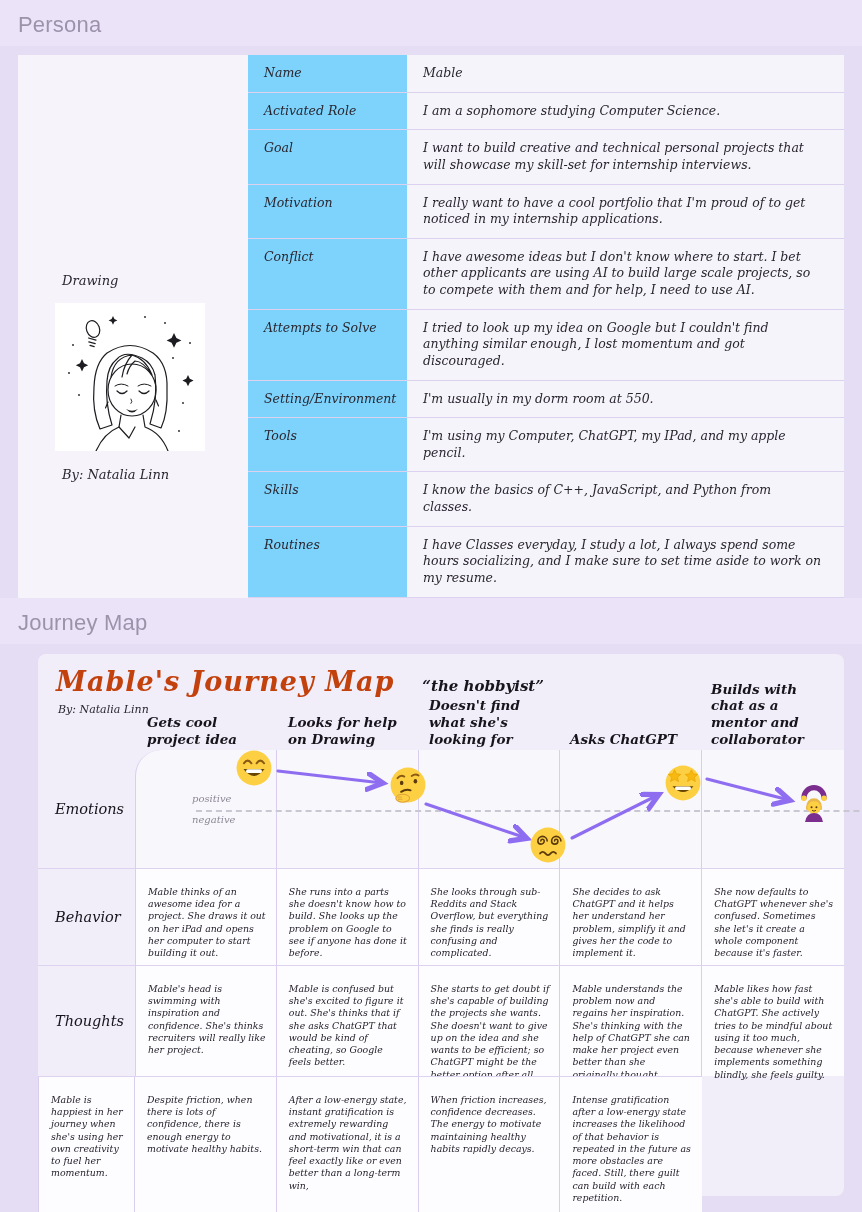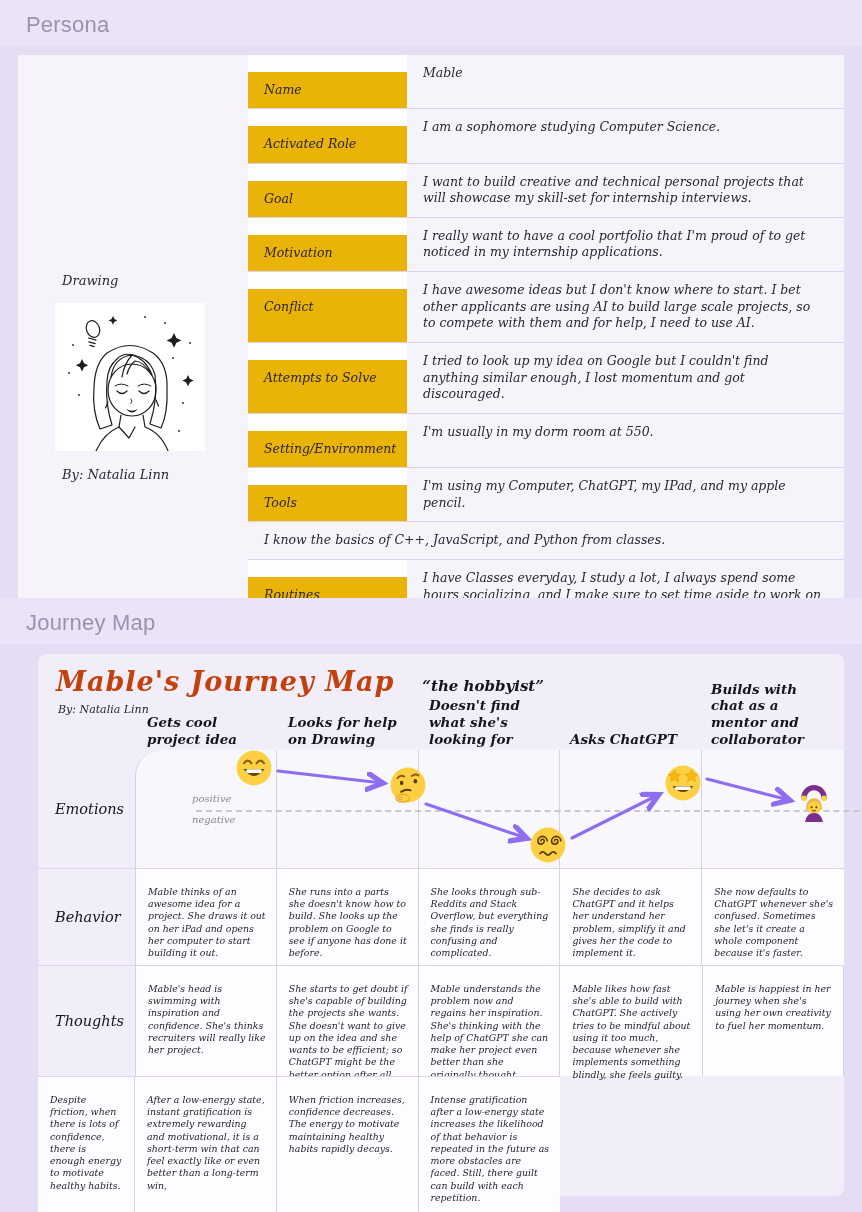--- a/index.html
+++ b/index.html
@@ -7,31 +7,31 @@
     width:862px;height:1212px;position:relative;
     background:#e5ddf3;
     font-family:"Liberation Sans", sans-serif;
     color:#2a2630;overflow:hidden;
   }
   .hand{font-family:"DejaVu Serif", serif;font-style:italic;}
   
   .band{position:absolute;left:0;width:862px;height:46px;background:#ebe4f8;}
   .band.b1{top:0;}
   .band.b2{top:598px;}
-  .band h1{margin:0;padding:12px 0 0 26px;font-size:22px;font-weight:500;color:#9c93ab;letter-spacing:.2px;}
+  .band h1{margin:0;padding:12px 0 0 18px;font-size:22px;font-weight:500;color:#9c93ab;letter-spacing:.2px;}
   
   .persona-card{position:absolute;left:18px;top:55px;width:826px;height:546px;background:#fefdff;display:flex;overflow:hidden;}
   .p-left{width:222px;background:#f6f3fb;position:relative;flex:none;padding-left:8px;}
   .p-draw-label{position:absolute;left:44px;top:218px;font-size:13px;color:#2a2630;}
   .p-draw-box{position:absolute;left:37px;top:248px;width:150px;height:148px;background:#ffffff;}
   .p-credit{position:absolute;left:44px;top:412px;font-size:13px;color:#2a2630;}
   .p-table{flex:1;display:flex;flex-direction:column;}
   .p-row{display:flex;border-bottom:1.5px solid #dcd2f0;flex:1;}
   .p-row:last-child{border-bottom:none;}
-  .p-label{width:137px;flex:none;background:#eab308;padding:10px 6px 10px 16px;font-size:12.5px;line-height:1.3;margin-top:17px;}
+  .p-label{width:137px;flex:none;background:#7dd3fc;padding:10px 6px 10px 16px;font-size:12.5px;line-height:1.3;}
   .p-value{flex:1;background:#f6f4fb;padding:10px 22px 10px 16px;font-size:12.5px;line-height:1.33;}
   
   .journey-card{position:absolute;left:38px;top:654px;width:806px;min-height:542px;background:#f1edf9;border-radius:8px;}
   .j-titlebar{position:absolute;left:18px;top:12px;display:flex;align-items:baseline;white-space:nowrap;}
   .j-title{font-size:27px;font-weight:700;letter-spacing:1px;color:#c2410c;}
   .j-subtitle{font-size:15px;font-weight:600;margin-left:28px;color:#17141c;}
   .j-credit{position:absolute;left:20px;top:49px;font-size:11px;color:#2a2630;}
   .j-headers{position:absolute;left:97px;right:4px;top:18px;height:78px;display:flex;align-items:flex-end;}
   .j-header{width:20%;box-sizing:border-box;padding:0 6px 2px 12px;font-size:13.5px;line-height:1.25;font-weight:600;color:#17141c;}
   .jgrid{
@@ -131,20 +131,21 @@
       </div>
     <div class="p-row">
         <div class="p-label hand">Setting/Environment</div>
         <div class="p-value hand">I'm usually in my dorm room at 550.</div>
       </div>
     <div class="p-row">
         <div class="p-label hand">Tools</div>
         <div class="p-value hand">I'm using my Computer, ChatGPT, my IPad, and my apple pencil.</div>
       </div>
     <div class="p-row">
+        <div class="p-label hand">Skills</div>
         <div class="p-value hand">I know the basics of C++, JavaScript, and Python from classes.</div>
       </div>
     <div class="p-row">
         <div class="p-label hand">Routines</div>
         <div class="p-value hand">I have Classes everyday, I study a lot, I always spend some hours socializing, and I make sure to set time aside to work on my resume.</div>
       </div>
     <div class="p-row">
         <div class="p-label hand">Habits</div>
         <div class="p-value hand">I try to figure something out on my own, but I can get frustrated and then I instinctively open ChatGPT.</div>
       </div>
@@ -180,20 +181,21 @@
 
     <div class="jlabel hand rb">Behavior</div>
     <div class="jcell body hand rb c1">Mable thinks of an awesome idea for a project. She draws it out on her iPad and opens her computer to start building it out.</div>
     <div class="jcell body hand rb c2">She runs into a parts she doesn't know how to build. She looks up the problem on Google to see if anyone has done it before.</div>
     <div class="jcell body hand rb c3">She looks through sub-Reddits and Stack Overflow, but everything she finds is really confusing and complicated.</div>
     <div class="jcell body hand rb c4">She decides to ask ChatGPT and it helps her understand her problem, simplify it and gives her the code to implement it.</div>
     <div class="jcell body hand rb c5">She now defaults to ChatGPT whenever she's confused. Sometimes she let's it create a whole component because it's faster.</div>
 
     <div class="jlabel hand rb">Thoughts</div>
     <div class="jcell body hand rb c1">Mable's head is swimming with inspiration and confidence. She's thinks recruiters will really like her project.</div>
+    <div class="jcell body hand rb c2">Mable is confused but she's excited to figure it out. She's thinks that if she asks ChatGPT that would be kind of cheating, so Google feels better.</div>
     <div class="jcell body hand rb c3">She starts to get doubt if she's capable of building the projects she wants. She doesn't want to give up on the idea and she wants to be efficient; so ChatGPT might be the better option after all.</div>
     <div class="jcell body hand rb c4">Mable understands the problem now and regains her inspiration. She's thinking with the help of ChatGPT she can make her project even better than she originally thought.</div>
     <div class="jcell body hand rb c5">Mable likes how fast she's able to build with ChatGPT. She actively tries to be mindful about using it too much, because whenever she implements something blindly, she feels guilty.</div>
 
     <div class="jcell body hand rb c1">Mable is happiest in her journey when she's using her own creativity to fuel her momentum.</div>
     <div class="jcell body hand rb c2">Despite friction, when there is lots of confidence, there is enough energy to motivate healthy habits.</div>
     <div class="jcell body hand rb c4">After a low-energy state, instant gratification is extremely rewarding and motivational, it is a short-term win that can feel exactly like or even better than a long-term win,</div>
     <div class="jcell body hand rb c3">When friction increases, confidence decreases. The energy to motivate maintaining healthy habits rapidly decays.</div>
     <div class="jcell body hand rb c5">Intense gratification after a low-energy state increases the likelihood of that behavior is repeated in the future as more obstacles are faced. Still, there guilt can build with each repetition.</div>
   </div>

